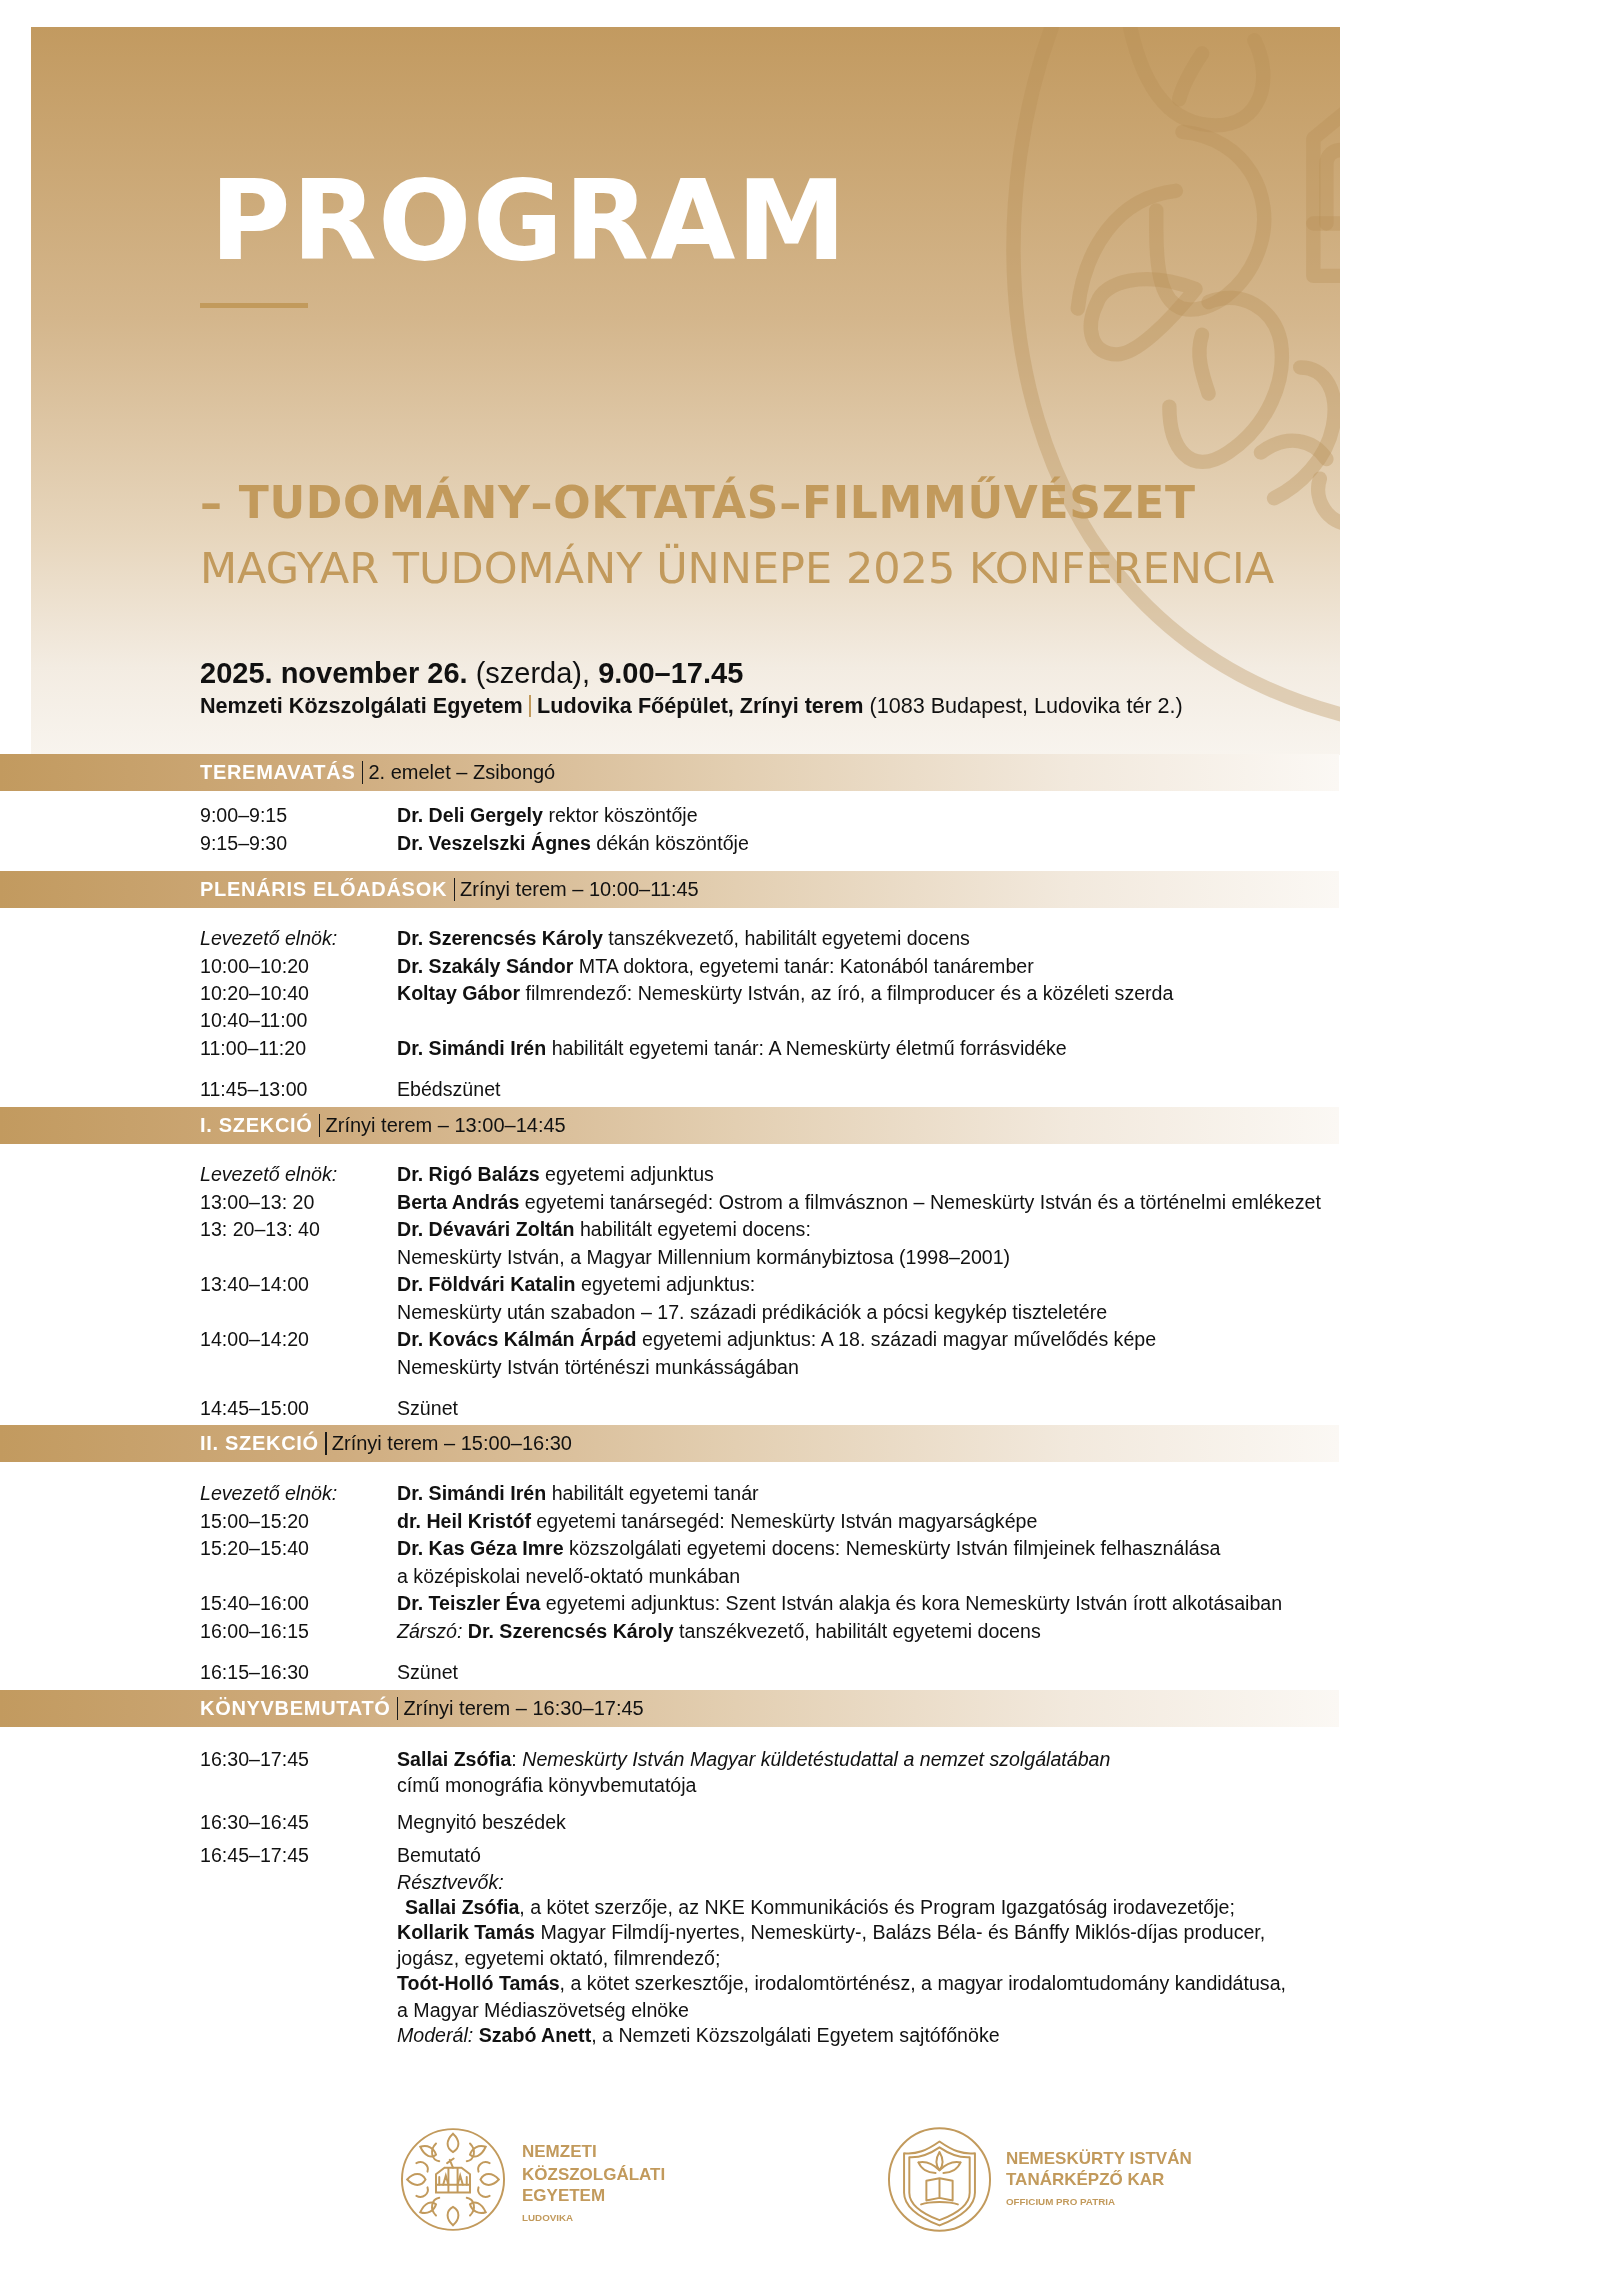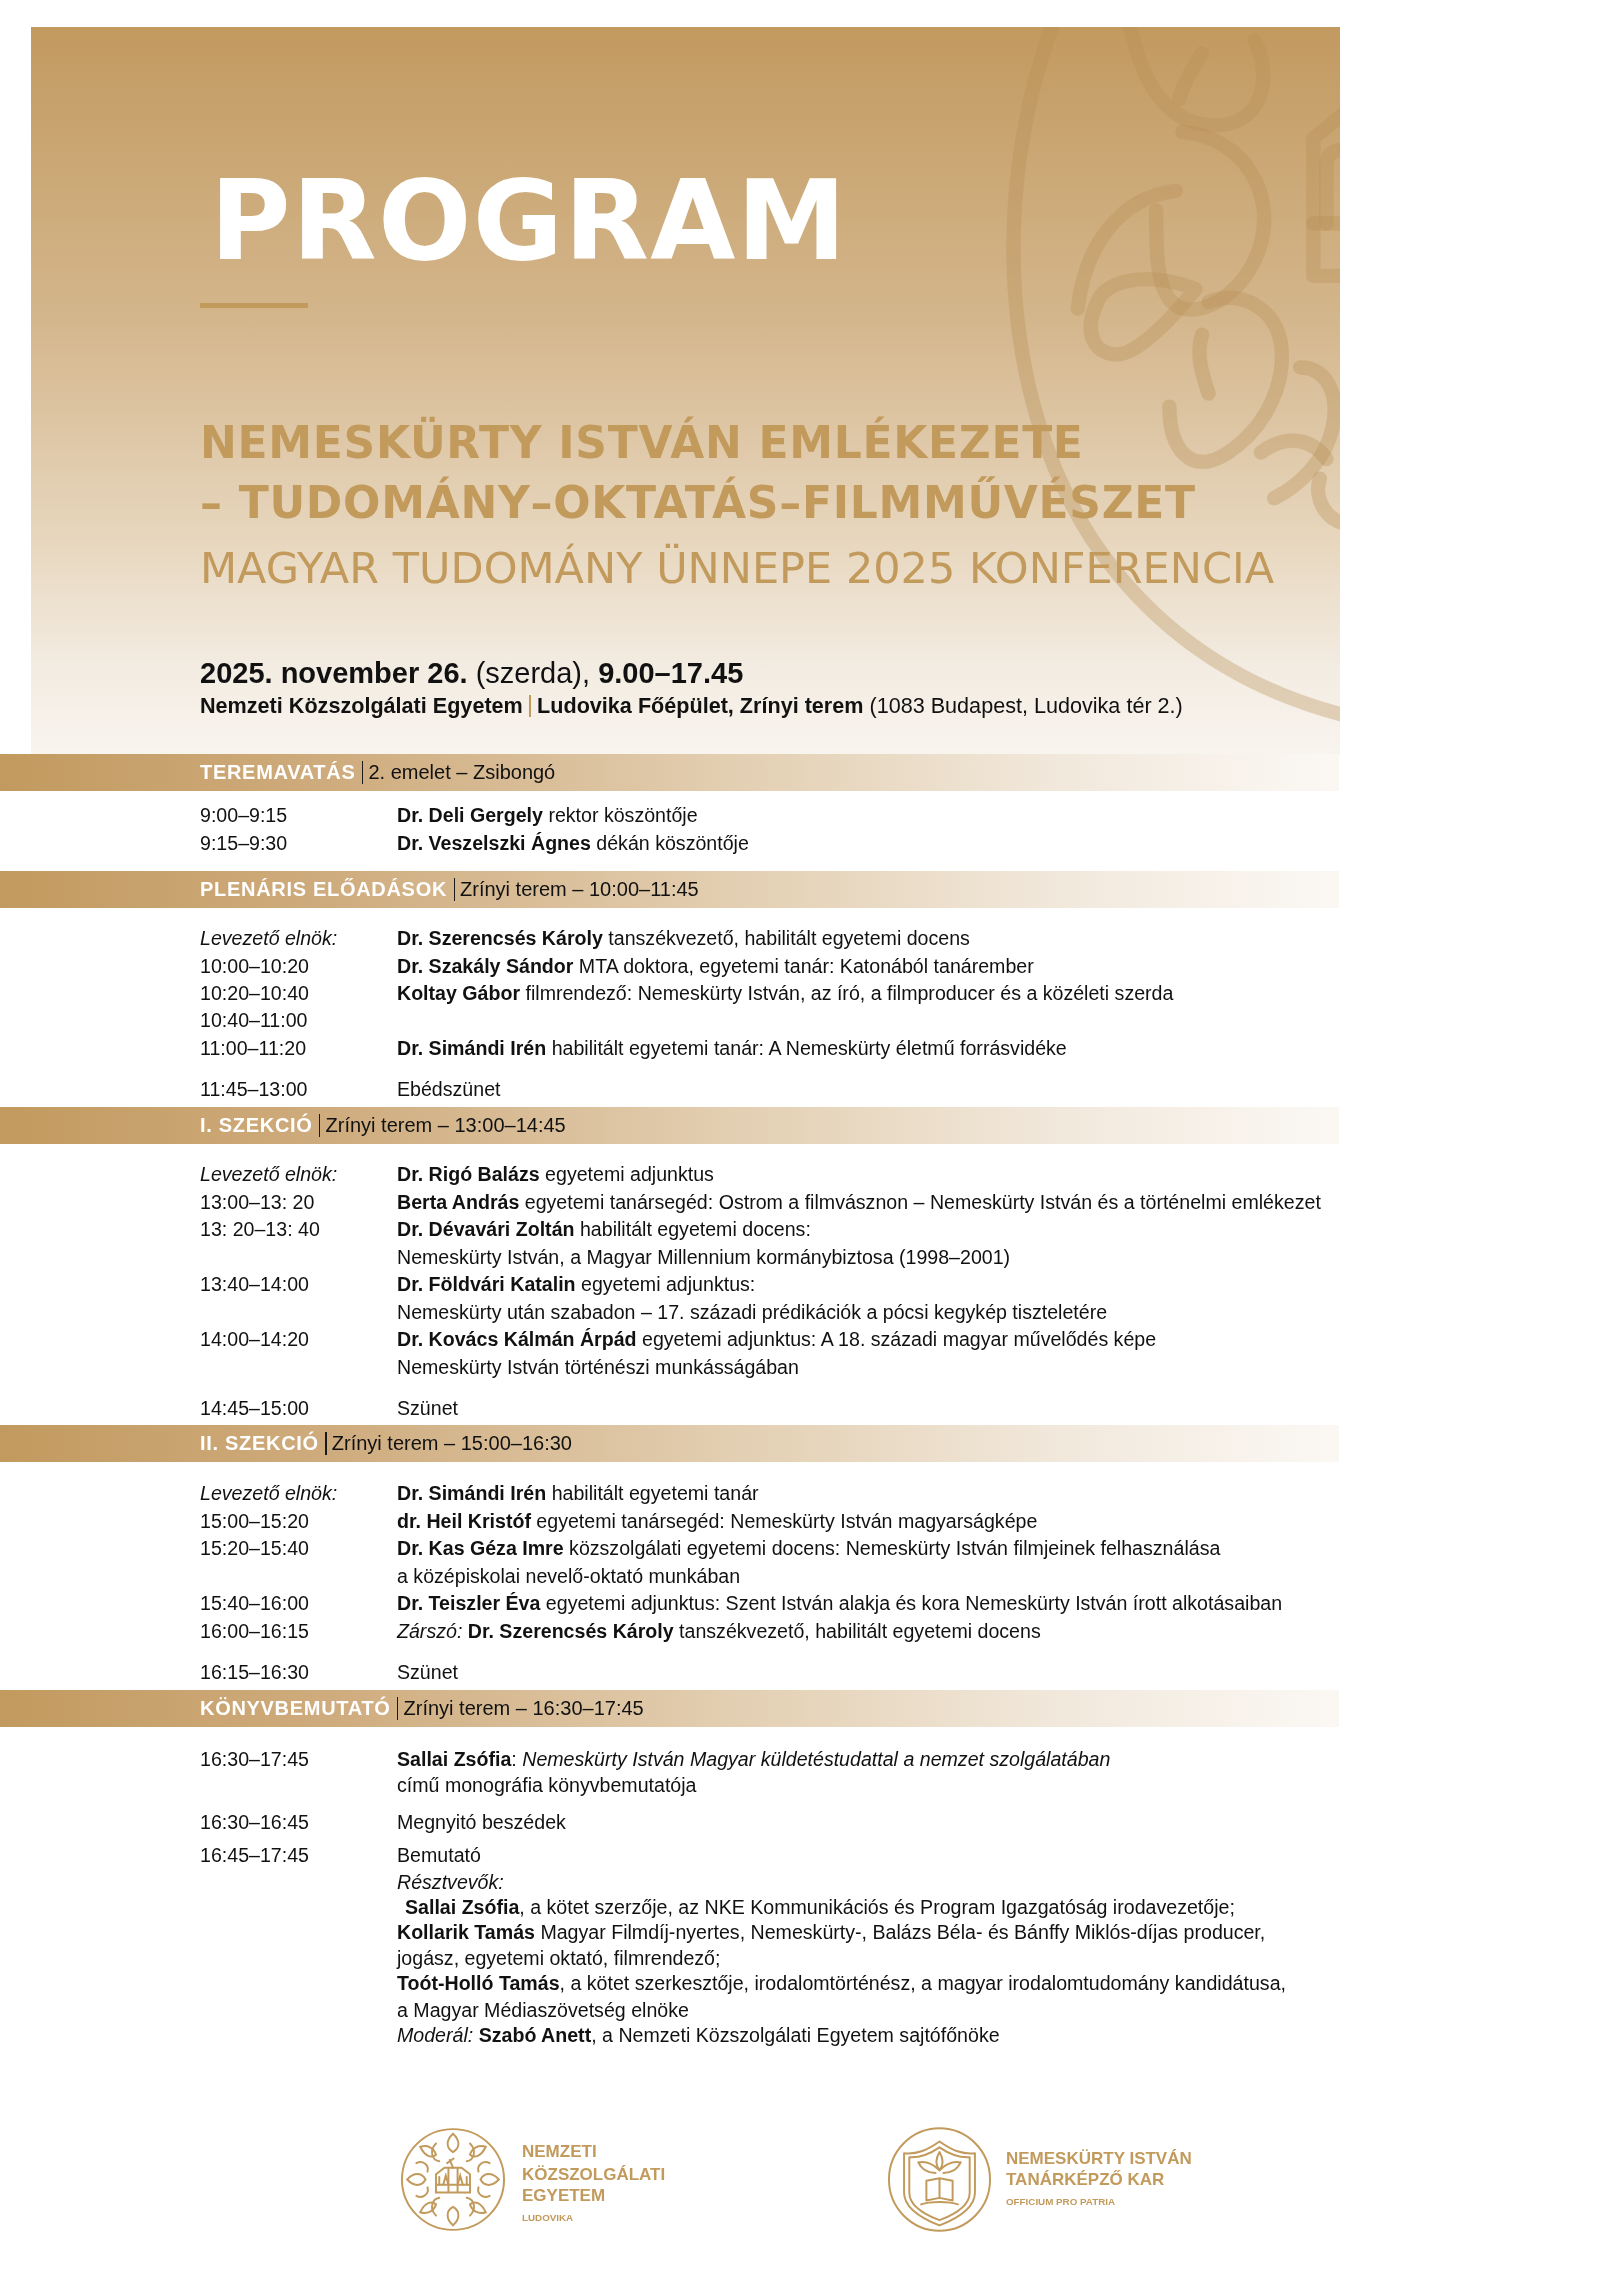--- a/index.html
+++ b/index.html
@@ -94,21 +94,20 @@
       <path d="M2235,300 L2265,190 L2300,300"></path>
       <path d="M2310,300 L2310,210 C2310,180 2355,180 2355,210 L2355,300"></path>
       <path d="M2160,96 L2120,20"></path>
       <path d="M2100,60 L2150,30"></path>
     </g>
   </svg>
 
   <div class="program-title">PROGRAM</div>
   <div class="title-rule"></div>
 
-  <div class="event-title l1">NEMESKÜRTY ISTVÁN EMLÉKEZETE</div>
   <div class="event-title l2">– TUDOMÁNY–OKTATÁS–FILMMŰVÉSZET</div>
   <div class="event-subtitle">MAGYAR TUDOMÁNY ÜNNEPE 2025 KONFERENCIA</div>
 
   <div class="date-line">
     <b>2025. november 26.</b>
     <span class="light">(szerda),</span>
     <b>9.00–17.45</b>
   </div>
   <div class="venue-line">
     <b>Nemzeti Közszolgálati Egyetem</b><span class="sep"></span><b>Ludovika Főépület, Zrínyi terem</b>

